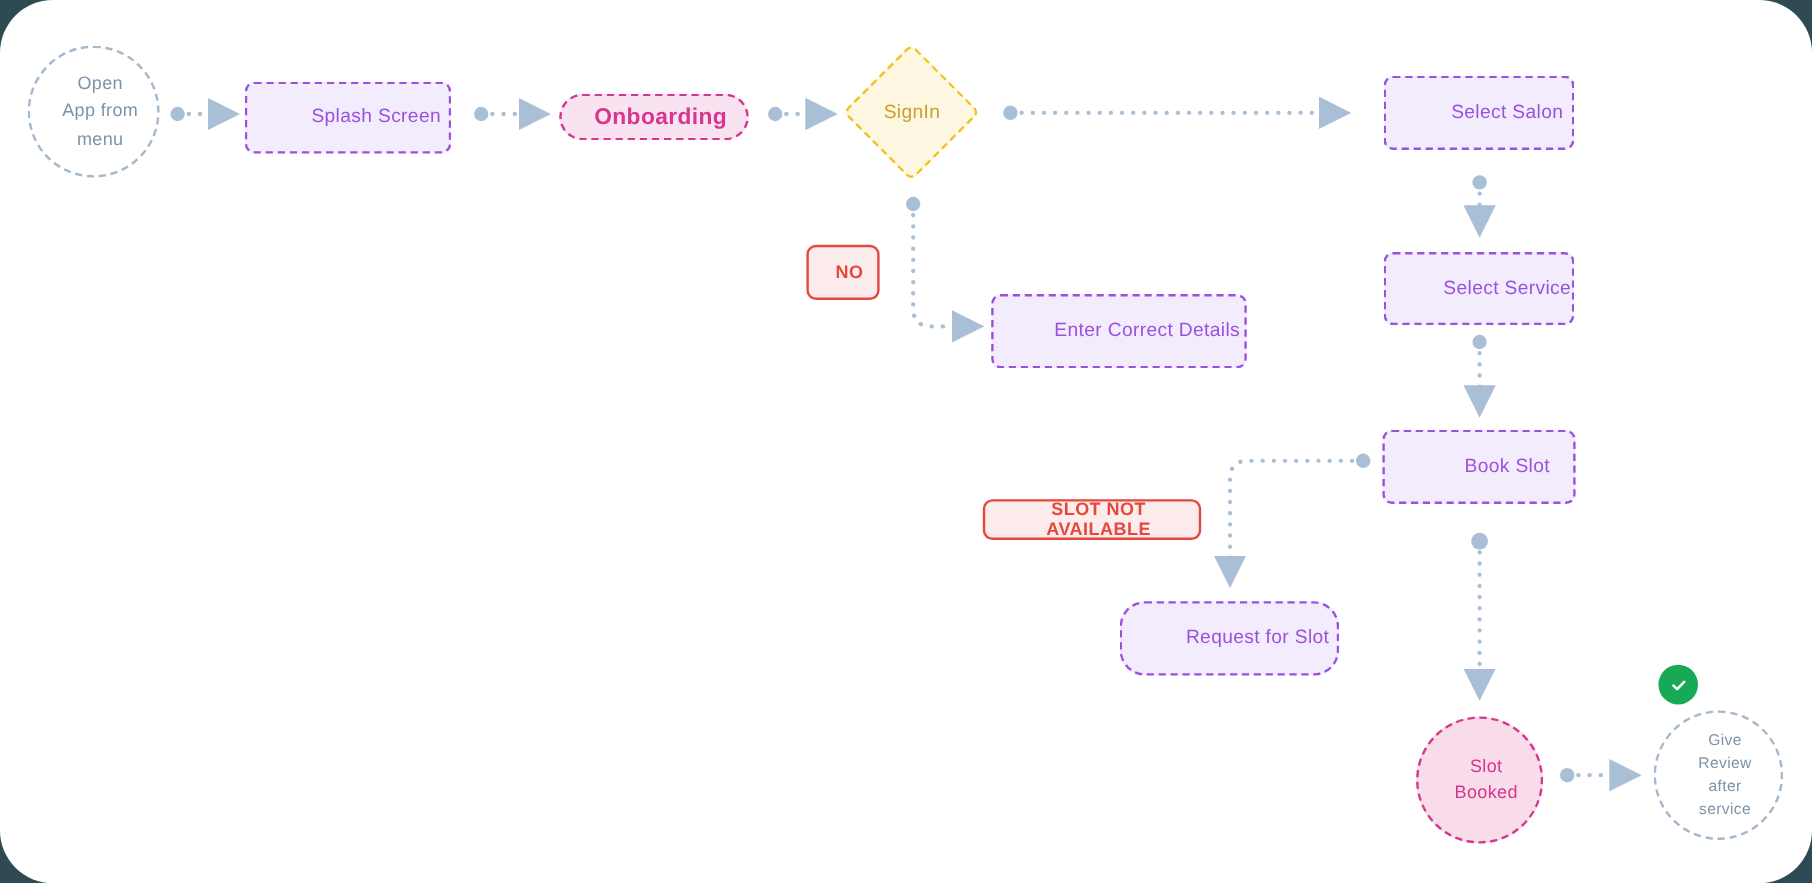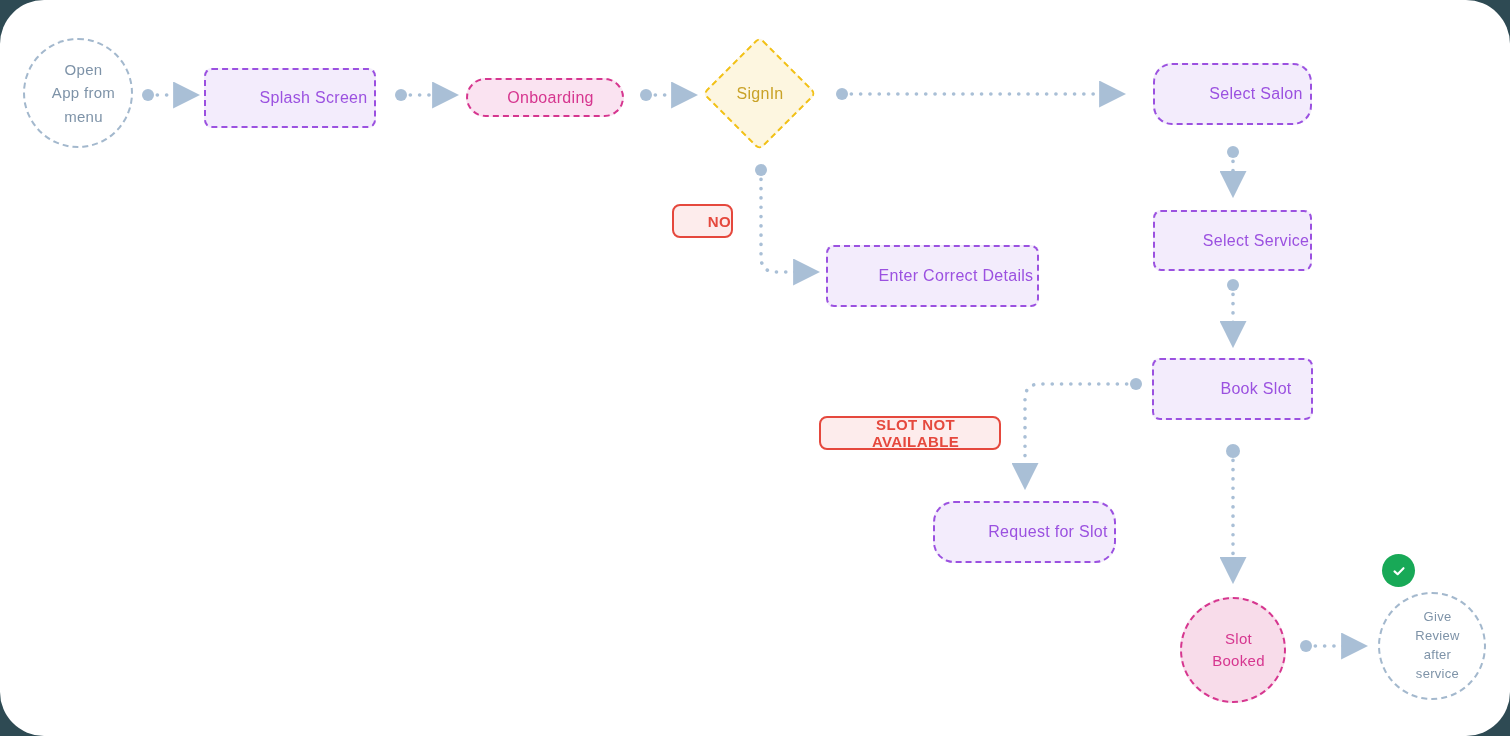--- a/index.html
+++ b/index.html
@@ -26,21 +26,21 @@
     position:absolute;display:flex;align-items:center;justify-content:center;
     text-align:center;box-sizing:border-box;letter-spacing:.3px;
   }
   .node .node-label{display:block;margin-left:11px;}
   .rect{
     border:2px dashed var(--purple);background:var(--purple-fill);
     color:var(--purple);border-radius:8px;font-size:16px;font-weight:500;padding-left:36px;
   }
   .pill{
     border:2.5px dashed var(--pink);background:var(--pink-fill);
-    color:var(--pink);border-radius:20px;font-size:16px;font-weight:400;
+    color:var(--pink);border-radius:20px;font-size:19px;font-weight:700;
   }
   .circle{border-radius:50%;}
   .circle-muted{
     border:2px dashed var(--muted-border);background:var(--card);
     color:var(--muted-text);font-size:15px;line-height:1.55;font-weight:500;
   }
   .circle-review{font-size:13px;line-height:1.45;justify-content:center;}
   .circle-booked{
     border:2.5px dashed var(--pink);background:var(--booked-fill);
     color:var(--pink);font-size:15px;line-height:1.5;font-weight:500;
@@ -111,33 +111,33 @@
 
   <div class="node pill" style="left:466px;top:78px;width:158px;height:39px;">
     <span class="node-label">Onboarding</span>
   </div>
 
   <div class="node diamond-wrap" style="left:702px;top:36px;">
     <div class="diamond-shape"></div>
     <span class="diamond-label">SignIn</span>
   </div>
 
-  <div class="node rect" style="left:1153px;top:63px;width:159px;height:62px;border-radius:19px;">
+  <div class="node rect" style="left:1153px;top:63px;width:159px;height:62px;">
     <span class="node-label">Select Salon</span>
   </div>
 
   <div class="node rect" style="left:1153px;top:210px;width:159px;height:61px;">
     <span class="node-label">Select Service</span>
   </div>
 
   <div class="node rect" style="left:1152px;top:358px;width:161px;height:62px;">
     <span class="node-label">Book Slot</span>
   </div>
 
-  <div class="node badge" style="left:672px;top:204px;width:61px;height:34px;justify-content:flex-end;">
+  <div class="node badge" style="left:672px;top:204px;width:61px;height:46px;">
     <span class="node-label">NO</span>
   </div>
 
   <div class="node badge" style="left:819px;top:416px;width:182px;height:34px;">
     <span class="node-label">SLOT NOT AVAILABLE</span>
   </div>
 
   <div class="node rect" style="left:826px;top:245px;width:213px;height:62px;">
     <span class="node-label">Enter Correct Details</span>
   </div>

